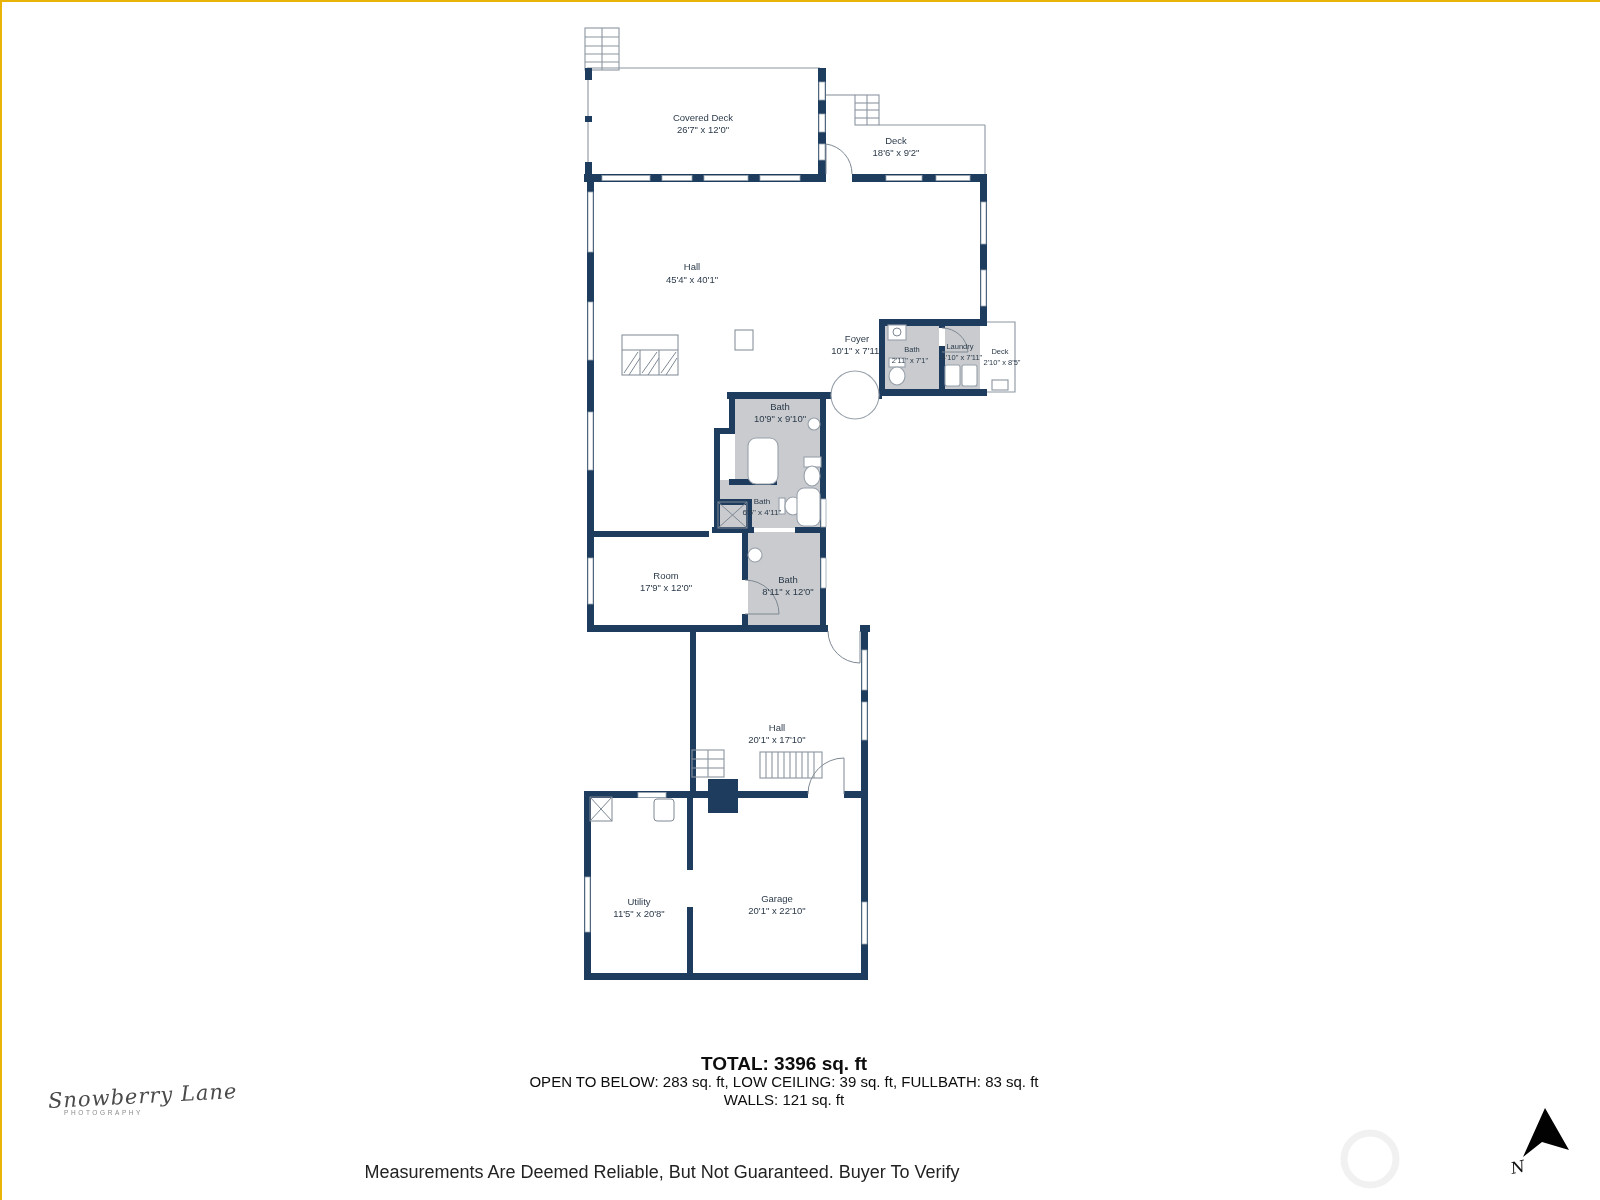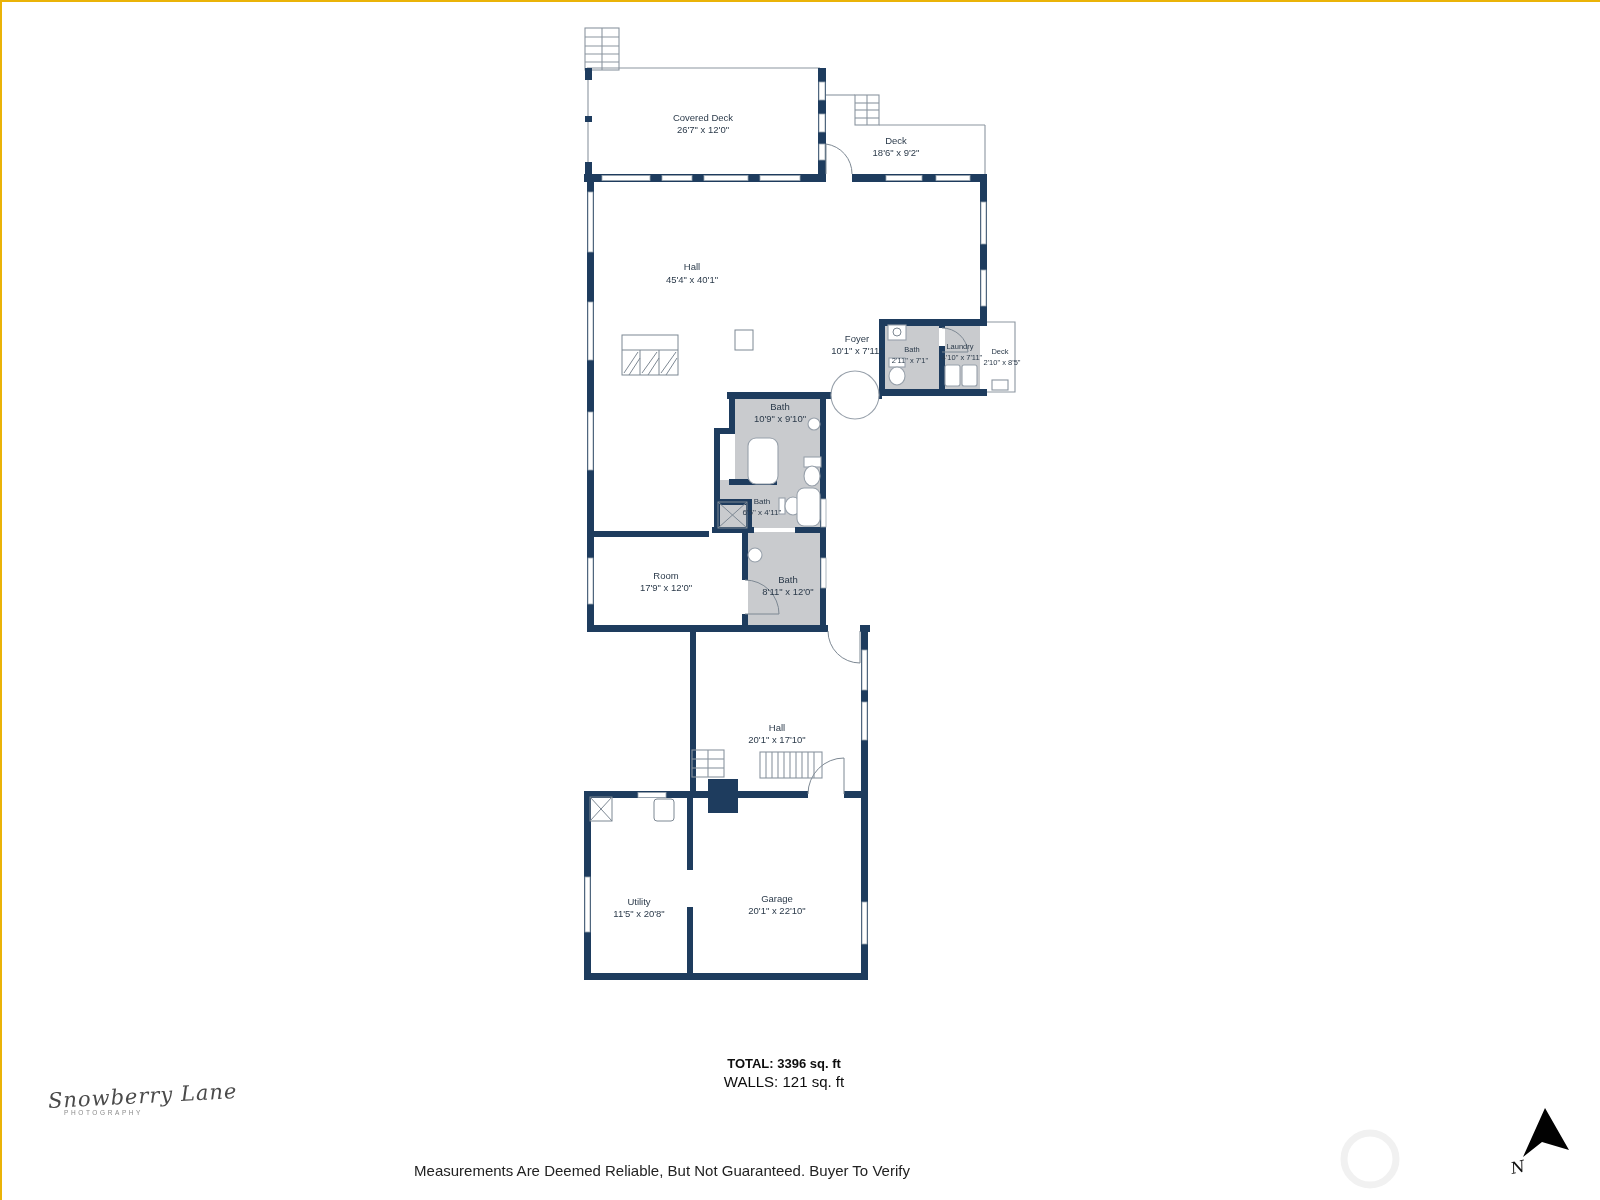--- a/index.html
+++ b/index.html
@@ -11,22 +11,22 @@
   .rl8{font-size:8px;}
   .rl7{font-size:7.5px;}
   .wall{fill:#1e3c5e;}
   .win{fill:#ffffff;stroke:#9aa5b0;stroke-width:0.8;}
   .thin{stroke:#8b95a0;stroke-width:1.1;fill:none;}
   .fix{stroke:#98a1ab;stroke-width:1.1;fill:#ffffff;}
   .fixg{stroke:#7d8893;stroke-width:1;fill:none;}
   .gray{fill:#c9cbce;}
   .summary{position:absolute;left:0;top:1052px;width:1564px;text-align:center;color:#0d0d0d;
            font-size:15px;line-height:17.5px;}
-  .summary .total{font-size:13px;font-weight:bold;line-height:19px;}
-  .disclaimer{position:absolute;left:0;top:1160px;width:1320px;text-align:center;color:#222;font-size:15px;}
+  .summary .total{font-size:19px;font-weight:bold;line-height:19px;}
+  .disclaimer{position:absolute;left:0;top:1160px;width:1320px;text-align:center;color:#222;font-size:18px;}
   .logo{position:absolute;left:46px;top:1082px;color:#4a4a4a;}
   .logo .script{font-family:"DejaVu Serif",serif;font-style:italic;font-size:21px;letter-spacing:1px;transform:rotate(-3deg);}
   .logo .sub{font-size:6.5px;letter-spacing:2.6px;color:#8a8a8a;margin-left:16px;margin-top:1px;}
 </style>
 </head>
 <body>
 
 <div class="page">
 
 <svg width="1598" height="1198" viewBox="0 0 1598 1198">
@@ -247,20 +247,21 @@
 
   <circle cx="1368" cy="1157" r="26" fill="none" stroke="#f1f1f1" stroke-width="7"></circle>
   <g>
     <path d="M 1543 1106 L 1521 1155 L 1540 1140 L 1567 1148 Z" fill="#020202"></path>
     <text x="1510" y="1172" font-size="16" font-style="italic" font-family="DejaVu Serif, serif" fill="#111" transform="rotate(-12 1510 1172)">N</text>
   </g>
 </svg>
 
   <div class="summary">
     <div class="total">TOTAL: 3396 sq. ft</div>
+    <div>OPEN TO BELOW: 283 sq. ft, LOW CEILING: 39 sq. ft, FULLBATH: 83 sq. ft</div>
     <div>WALLS: 121 sq. ft</div>
   </div>
   <div class="disclaimer">Measurements Are Deemed Reliable, But Not Guaranteed. Buyer To Verify</div>
 
   <div class="logo">
     <div class="script">Snowberry Lane</div>
     <div class="sub">PHOTOGRAPHY</div>
   </div>
 
 </div>

